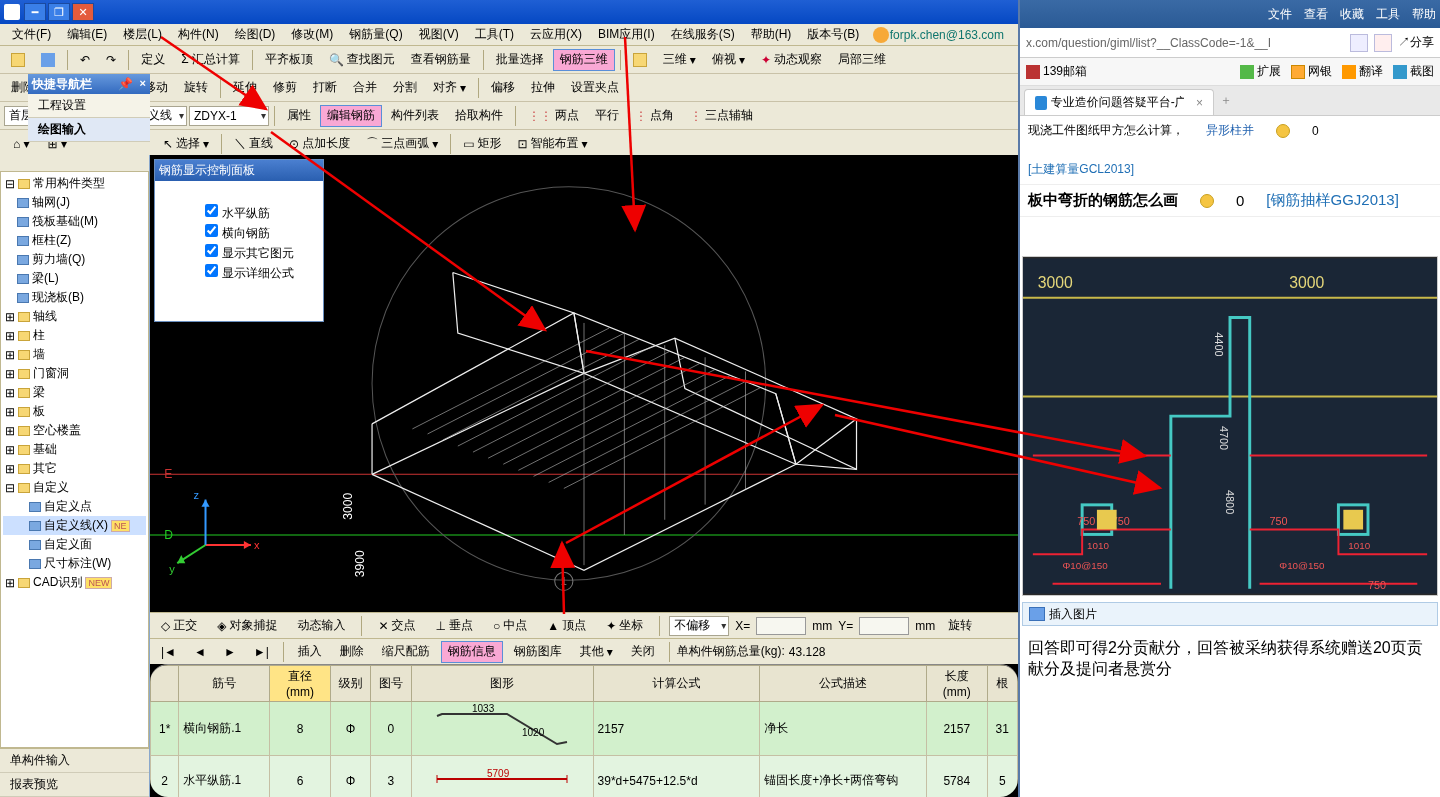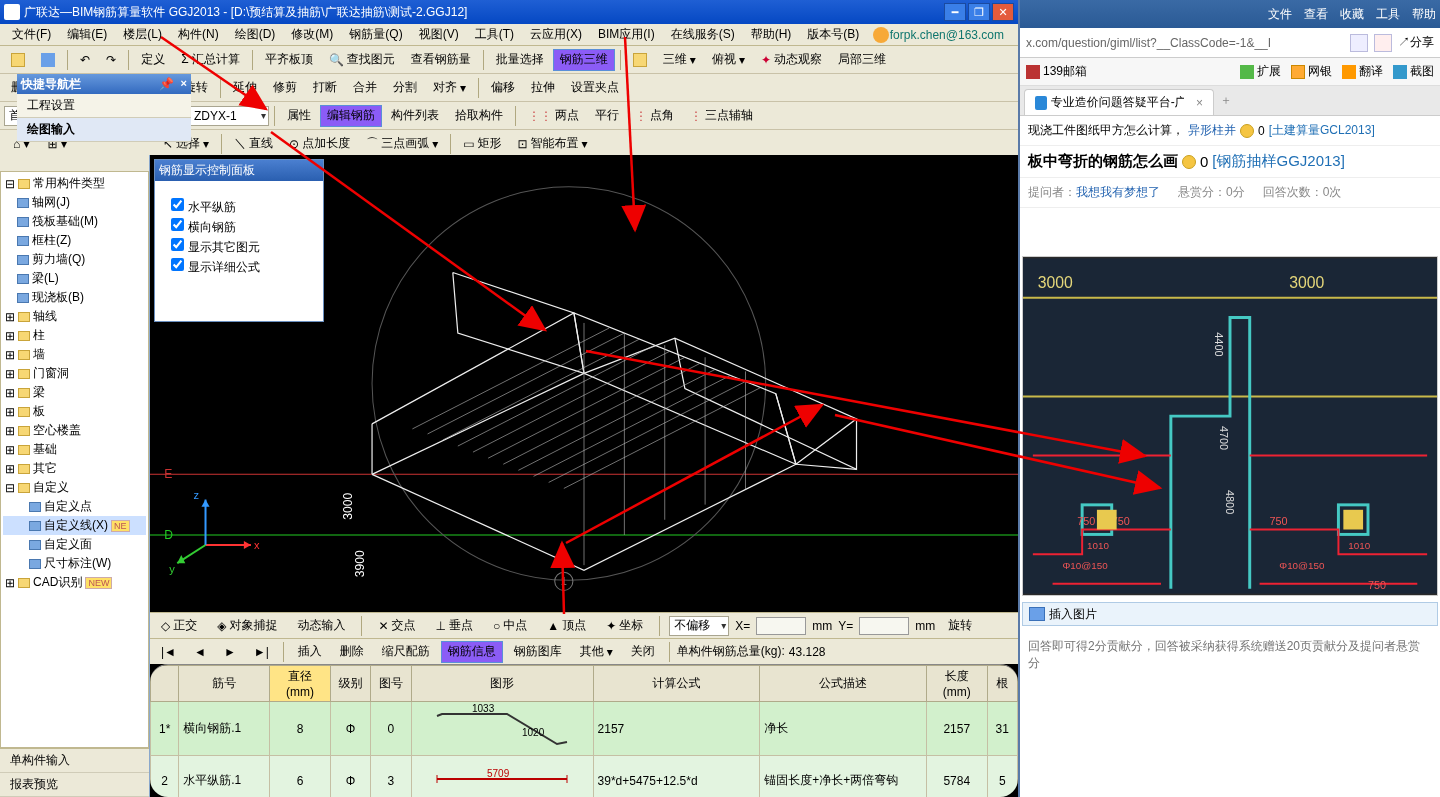--- a/index.html
+++ b/index.html
@@ -18,21 +18,21 @@
 
 
 .menubar { height: 22px; background: #ece9d8; border-bottom: 1px solid #c0b890; display: flex; align-items: center; padding: 0 4px; }
 .menubar .menu-item { padding: 16px 8px; cursor: pointer; white-space: nowrap; }
 .menubar .spacer { flex: 1; }
 .menubar .user { color: #0f766e; margin-right: 10px; }
 
 
 .toolbar { height: 28px; background: #ece9d8; border-bottom: 1px solid #c9c2a8; display: flex; align-items: center; padding: 0 4px; gap: 2px; font-size: 12px; }
 .tb-btn { height: 22px; padding: 0 6px; display: inline-flex; align-items: center; gap: 3px; cursor: pointer; border: 1px solid transparent; white-space: nowrap; }
-.tb-btn.active { background: #8b5cf6; border: 1px solid #5a8fd8; }
+.tb-btn.active { background: #f9a8d4; border: 1px solid #5a8fd8; }
 .tb-sep { width: 1px; height: 20px; background: #b0a880; margin: 0 3px; }
 .tb-icon { width: 14px; height: 14px; display: inline-block; }
 .tb-dropdown { display: inline-flex; align-items: center; border: 1px solid #a9a590; background: #fff; height: 20px; padding: 0 14px 0 4px; position: relative; min-width: 55px; cursor: pointer; }
 .tb-dropdown::after { content: "▾"; position: absolute; right: 2px; font-size: 10px; color: #333; }
 
 
 .workarea { position: absolute; left: 0; top: 155px; right: 0; bottom: 0; display: flex; }
 
 
 .nav-panel { width: 150px; background: #ece9d8; border-right: 1px solid #8aa8cc; display: flex; flex-direction: column; }
@@ -50,21 +50,21 @@
 .tree-ic.blue { background:#7aa8e0; border-color:#4a78b0;}
 .badge-new { background:#ffe066; color:#b55; font-size:9px; padding:0 2px; border:1px solid #caa; }
 
 .nav-footer { border-top: 1px solid #c0b890; }
 .nav-footer .nav-item { background: #ece9d8; }
 
 
 .canvas-col { flex: 1; display: flex; flex-direction: column; position: relative; background:#000; }
 .canvas-rebar-panel { position: absolute; left: 4px; top: 4px; width: 170px; background: #fff; border: 1px solid #6a8fc0; z-index: 5; }
 .canvas-rebar-panel .hd { background: linear-gradient(#4a7fd0,#2a5fb0); color: #fff; padding: 2px 4px; font-size: 12px; }
-.canvas-rebar-panel .body { padding: 16px; font-size: 12px; min-height: 140px; }
+.canvas-rebar-panel .body { padding: 22px; font-size: 12px; min-height: 140px; margin-left: 28px; }
 .canvas-rebar-panel label { display: block; padding: 1px 0;}
 .canvas-rebar-panel input { margin-right: 4px; }
 
 .viewport { flex: 1; background: #000; position: relative; overflow: hidden; }
 
 
 svg.drawing { position:absolute; inset:0; width:100%; height:100%; }
 
 
 .status-strip { height: 26px; background: #ece9d8; border-top: 1px solid #c0b890; display:flex; align-items:center; padding:0 4px; gap:6px; font-size:12px; }
@@ -93,41 +93,40 @@
 .br-toolbar { height: 28px; background:#f7f7f7; border-bottom:1px solid #ddd; display:flex; align-items:center; padding:0 6px; gap:10px; font-size:12px;}
 .br-toolbar .tbi { display:flex; align-items:center; gap:3px; cursor:pointer; }
 .br-toolbar .sq { width:14px; height:14px; display:inline-block;}
 .sq.green{background:#54b948;} .sq.orange{background:#f90;} .sq.blue{background:#39c;}
 .br-tabs { height: 30px; background:#e9e9e9; display:flex; align-items:flex-end; padding:0 4px; border-bottom:1px solid #ccc;}
 .br-tab { background:#fff; border:1px solid #ccc; border-bottom:none; border-radius:4px 4px 0 0; padding:4px 10px; display:flex; align-items:center; gap:4px; cursor:pointer; max-width: 190px;}
 .br-tab .fav { width:14px; height:14px; background:#2a88d8; border-radius:2px;}
 .br-tab .close { margin-left:8px; color:#888; cursor:pointer;}
 
 .br-content { position:absolute; left:0; top:116px; right:0; bottom:0; background:#fff; overflow:hidden;}
-.br-line { padding: 6px 8px; border-bottom:1px solid #eee; font-size:12px; display:flex; align-items:center; gap:4px; flex-wrap:wrap;}
+.br-line { padding: 6px 8px; border-bottom:1px solid #eee; font-size:12px; display:flex; align-items:center; gap:22px; flex-wrap:wrap;}
 .coin { width:14px; height:14px; background:#f5c542; border-radius:50%; border:1px solid #c9a020; display:inline-block;}
 .tag-box { color:#1f6fb5; }
 a.link { color:#2363b0; text-decoration:none;}
 .br-image { position:absolute; left:2px; top:140px; right:2px; height: 340px; background:#2a2a2a; border:1px solid #ccc; overflow:hidden;}
 .br-image svg { width:100%; height:100%; display:block;}
 .insert-strip { position:absolute; left:2px; right:2px; top: 486px; height:24px; background:#eaf3fb; border:1px solid #b0cbe5; display:flex; align-items:center; padding:0 6px; gap:4px; font-size:12px;}
-.placeholder-strip { position:absolute; left:2px; right:2px; top:516px; height:40px; color:#737373; padding:6px; font-size:12px;}
+.placeholder-strip { position:absolute; left:2px; right:2px; top:516px; height:40px; color:#000000; padding:6px; font-size:16px;}
 
 
 svg.anno { position:absolute; inset:0; width:1440px; height:797px; pointer-events:none; z-index: 999; }
 
 </style>
 </head>
 <body>
 
 <div class="app-left">
 
   <div class="titlebar">
     <div class="app-icon"></div>
-    <div class="title">广联达—BIM钢筋算量软件 GGJ2013 - [D:\预结算及抽筋\广联达抽筋\测试-2.GGJ12]</div>
     <div class="win-btns">
       <div class="win-btn">━</div>
       <div class="win-btn">❐</div>
       <div class="win-btn close">✕</div>
     </div>
   </div>
 
   <div class="menubar">
     <div class="menu-item">文件(F)</div>
     <div class="menu-item">编辑(E)</div>
@@ -290,21 +289,21 @@
     <div class="tb-btn">↖ <span>选择</span> ▾</div>
     <div class="tb-sep"></div>
     <div class="tb-btn">＼ <span>直线</span></div>
     <div class="tb-btn">⊙ <span>点加长度</span></div>
     <div class="tb-btn">⌒ <span>三点画弧</span> ▾</div>
     <div class="tb-sep"></div>
     <div class="tb-btn">▭ <span>矩形</span></div>
     <div class="tb-btn">⊡ <span>智能布置</span> ▾</div>
   </div>
 
-  <div style="position:absolute;left:17px;top:74px;width:174px;">
+  <div style="position:absolute;left:0;top:74px;width:150px;padding-left:28px;">
     <div class="nav-header">
       <span>快捷导航栏</span>
       <span style="display:flex;gap:6px;">
           <span>📌</span>
           <span class="close-x">×</span>
         </span>
     </div>
     <div class="nav-item">工程设置</div>
     <div class="nav-item active">绘图输入</div>
   </div>
@@ -699,25 +698,20 @@
       <span class="coin"></span>
       <span>0</span>
       <span class="tag-box">[土建算量GCL2013]</span>
     </div>
     <div class="br-line" style="font-size:15px;">
       <b>板中弯折的钢筋怎么画</b>
       <span class="coin"></span>
       <span>0</span>
       <span class="tag-box">[钢筋抽样GGJ2013]</span>
     </div>
-    <div class="br-line" style="color:#888;gap:18px;">
-      <span><span>提问者：</span><a class="link">我想我有梦想了</a></span>
-      <span>悬赏分：0分</span>
-      <span>回答次数：0次</span>
-    </div>
 
     <div class="br-image">
       <svg viewBox="0 0 420 340">
         <rect width="420" height="340" fill="#1a2636"></rect>
 
         <line x1="0" y1="40" x2="420" y2="40" stroke="#c9b94a" stroke-width="2"></line>
         <line x1="0" y1="140" x2="420" y2="140" stroke="#c9b94a" stroke-width="2"></line>
         <text x="15" y="30" fill="#e5d77a" font-size="16">3000</text>
         <text x="270" y="30" fill="#e5d77a" font-size="16">3000</text>
 

